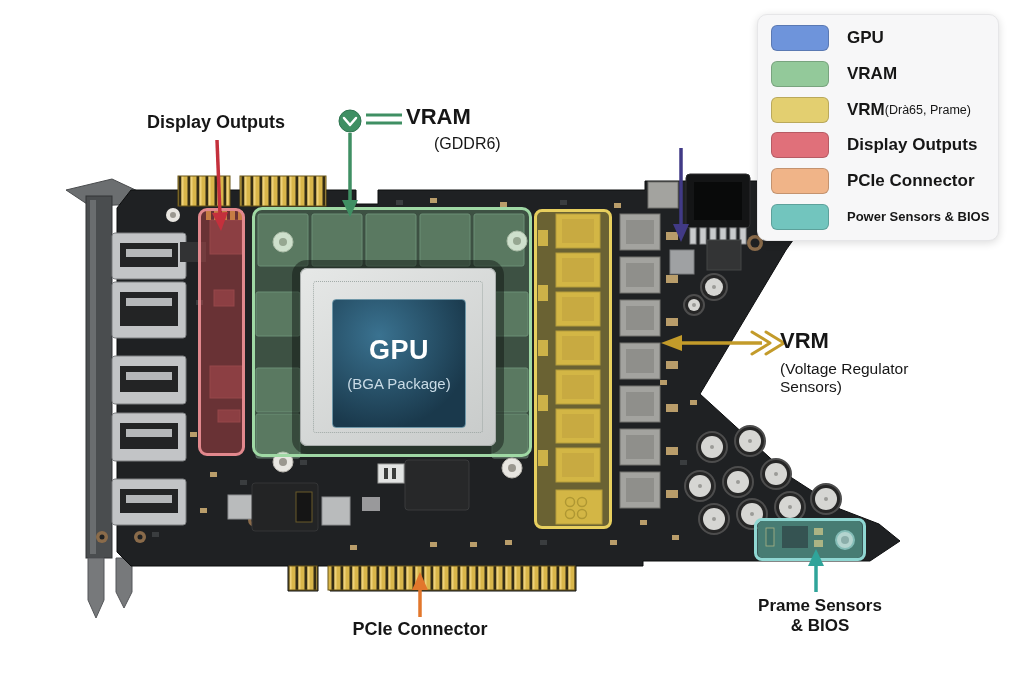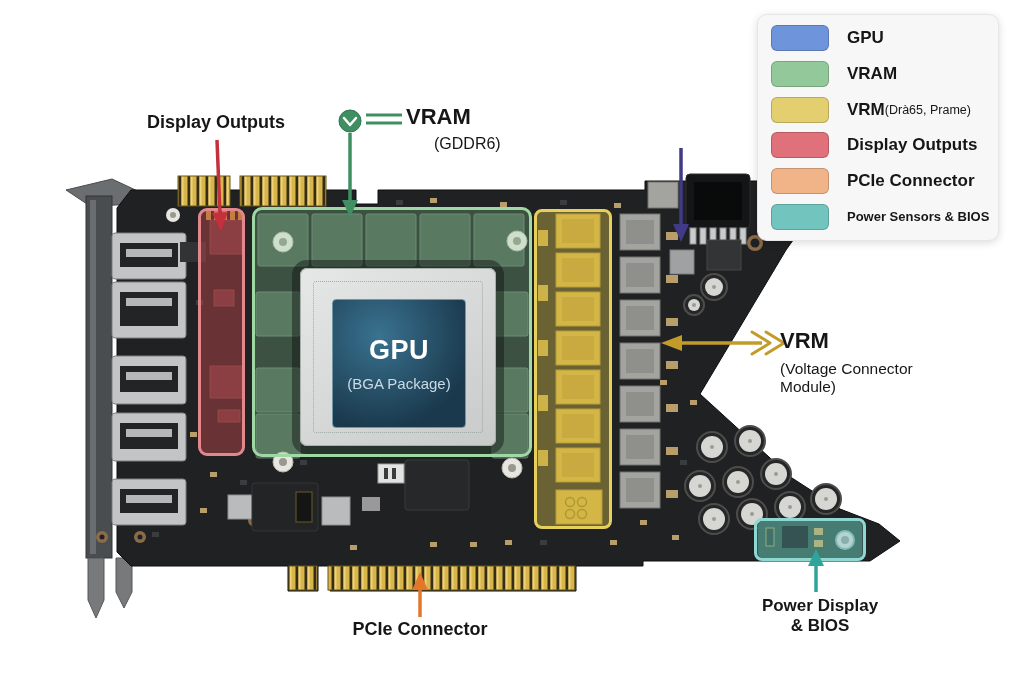--- a/index.html
+++ b/index.html
@@ -333,26 +333,26 @@
     </g>
   </svg>
 
   <div class="lbl center t-med" style="left:110px;top:112px;width:212px;">Display Outputs</div>
 
   <div class="lbl t-big" style="left:406px;top:104px;">VRAM</div>
   <div class="lbl t-sub" style="left:406px;top:135px;font-size:16px;margin-left:28px;">(GDDR6)</div>
 
 
   <div class="lbl t-big" style="left:780px;top:328px;">VRM</div>
-  <div class="lbl t-sub" style="left:780px;top:360px;width:148px;">(Voltage Connector Module)</div>
+  <div class="lbl t-sub" style="left:780px;top:360px;width:148px;">(Voltage Regulator Sensors)</div>
 
   <div class="lbl center t-med" style="left:310px;top:619px;width:220px;">PCIe Connector</div>
 
   <div class="lbl center" style="left:730px;top:596px;width:180px;font-size:17px;font-weight:600;">
-    <span>Power Display</span><br>
+    <span>Prame Sensors</span><br>
     <span>&amp; BIOS</span>
   </div>
 
   <div id="legend">
     <div class="legend-row">
       <span class="legend-swatch" style="background-color: rgb(110, 148, 219);"></span>
       <span class="legend-label">GPU</span>
     </div>
     <div class="legend-row">
       <span class="legend-swatch" style="background-color: rgb(147, 201, 154);"></span>

